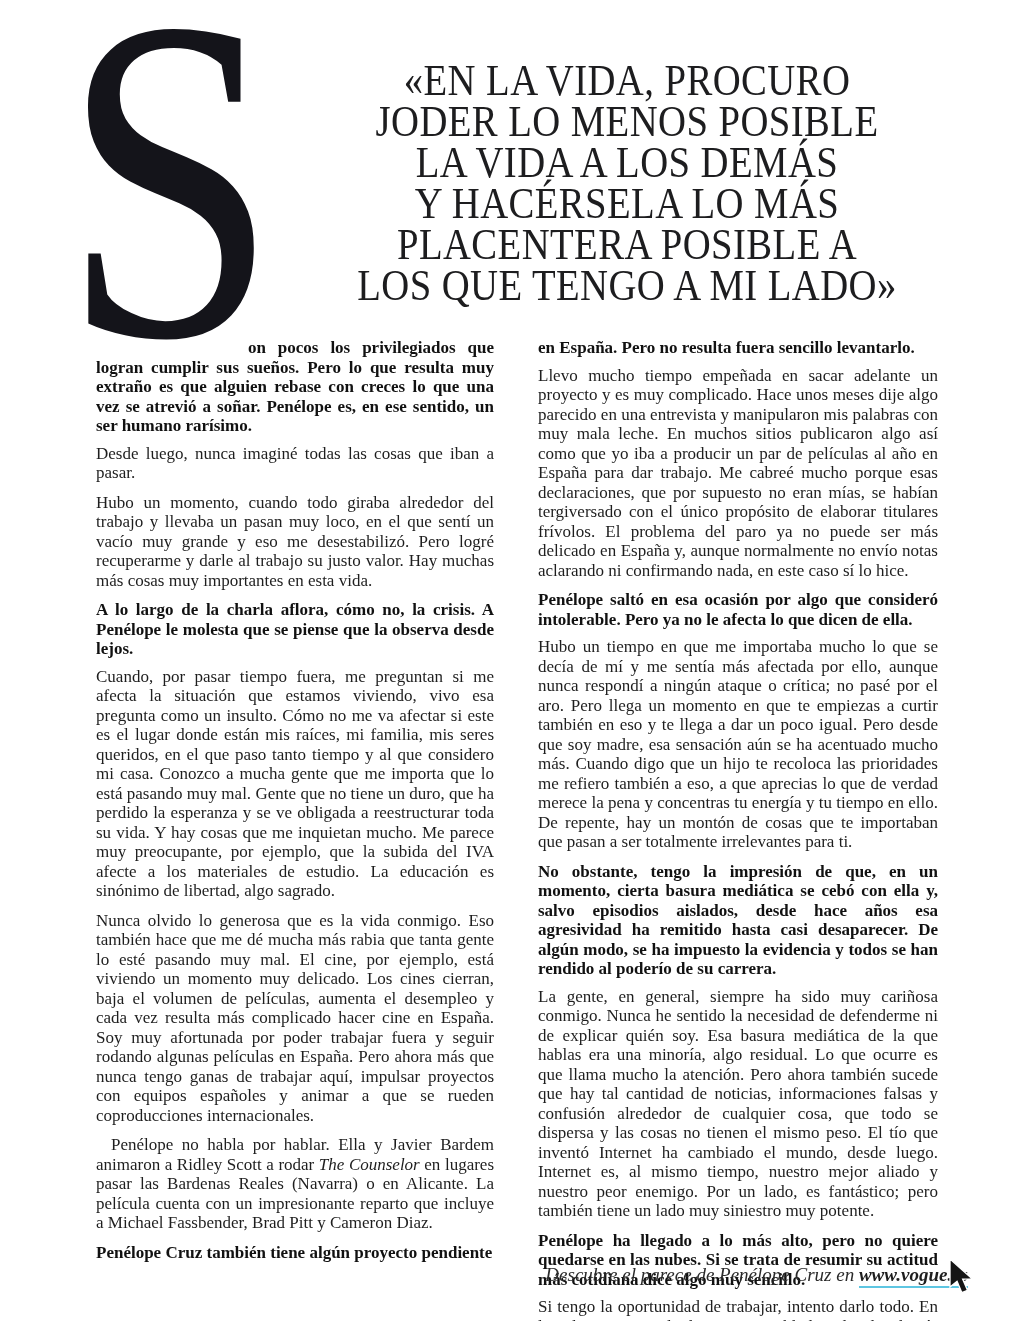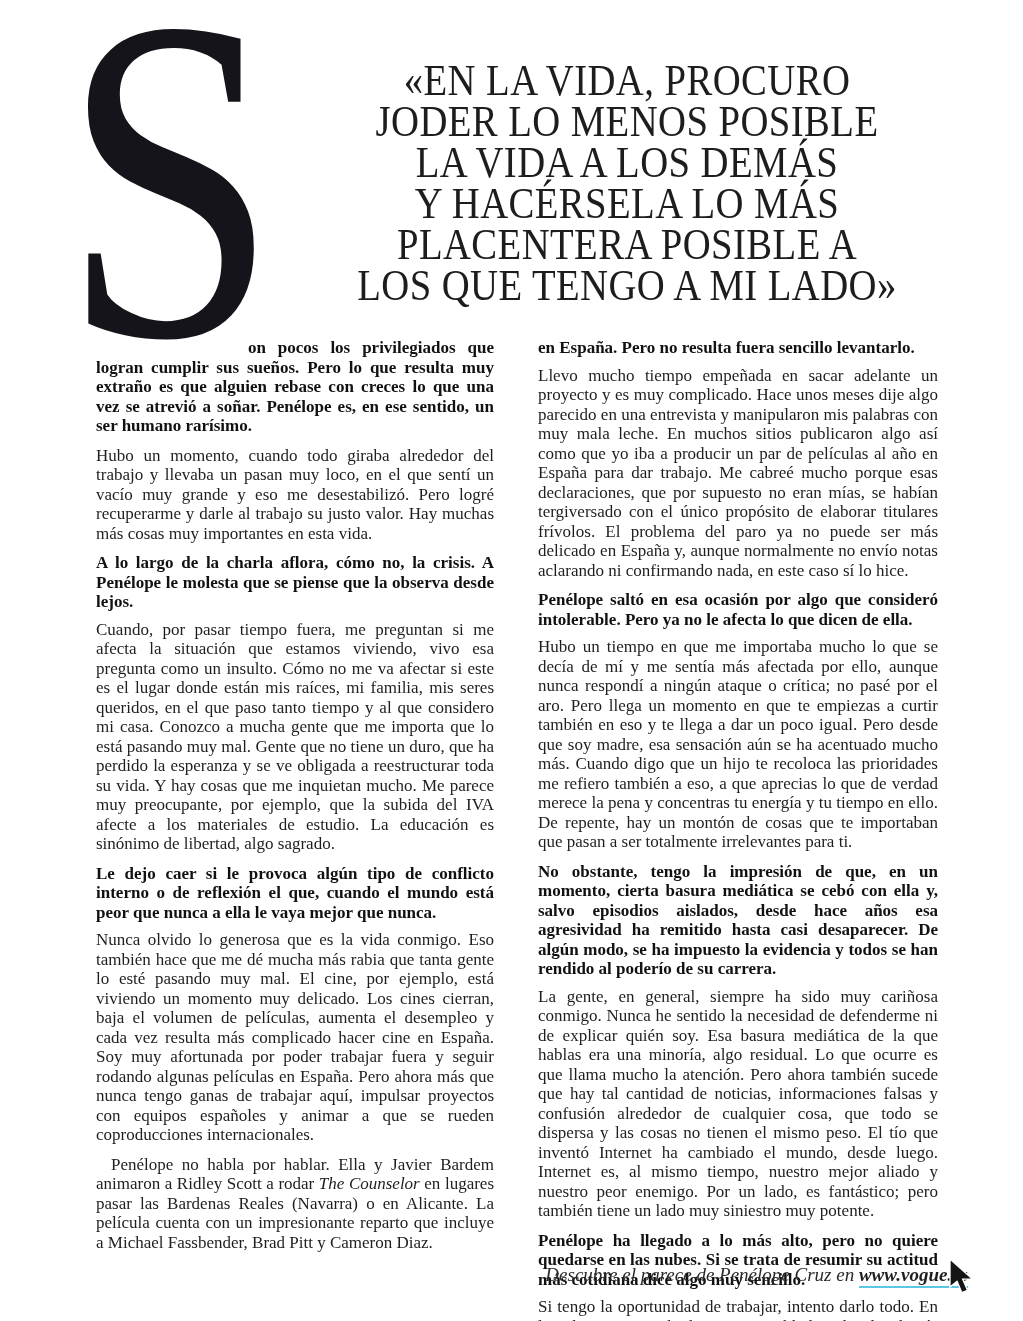--- a/index.html
+++ b/index.html
@@ -126,34 +126,37 @@
     <div>JODER LO MENOS POSIBLE</div>
     <div>LA VIDA A LOS DEMÁS</div>
     <div>Y HACÉRSELA LO MÁS</div>
     <div>PLACENTERA POSIBLE A</div>
     <div>LOS QUE TENGO A MI LADO»</div>
   </div>
 
   <div class="col col-left">
     <div class="sec">
       <p class="q"><span class="dropcap-clear"></span><span>on pocos los privilegiados que logran cumplir sus sueños. Pero lo que resulta muy extraño es que alguien rebase con creces lo que una vez se atrevió a soñar. Penélope es, en ese sentido, un ser humano rarísimo.</span></p>
+      <p class="a">Desde luego, nunca imaginé todas las cosas que iban a pasar.</p>
     </div>
     <div class="sec">
       <p class="a">Hubo un momento, cuando todo giraba alrededor del trabajo y llevaba un pasan muy loco, en el que sentí un vacío muy grande y eso me desestabilizó. Pero logré recuperarme y darle al trabajo su justo valor. Hay muchas más cosas muy importantes en esta vida.</p>
     </div>
     <div class="sec">
       <p class="q">A lo largo de la charla aflora, cómo no, la crisis. A Penélope le molesta que se piense que la observa desde lejos.</p>
       <p class="a">Cuando, por pasar tiempo fuera, me preguntan si me afecta la situación que estamos viviendo, vivo esa pregunta como un insulto. Cómo no me va afectar si este es el lugar donde están mis raíces, mi familia, mis seres queridos, en el que paso tanto tiempo y al que considero mi casa. Conozco a mucha gente que me importa que lo está pasando muy mal. Gente que no tiene un duro, que ha perdido la esperanza y se ve obligada a reestructurar toda su vida. Y hay cosas que me inquietan mucho. Me parece muy preocupante, por ejemplo, que la subida del IVA afecte a los materiales de estudio. La educación es sinónimo de libertad, algo sagrado.</p>
     </div>
     <div class="sec">
-      <p class="q">Le dejo caer si le provoca algún tipo de conflicto interno o de reflexión el que, cuando el mundo está peor que nunca a ella le vaya mejor que nunca.</p>
       <p class="a">Nunca olvido lo generosa que es la vida conmigo. Eso también hace que me dé mucha más rabia que tanta gente lo esté pasando muy mal. El cine, por ejemplo, está viviendo un momento muy delicado. Los cines cierran, baja el volumen de películas, aumenta el desempleo y cada vez resulta más complicado hacer cine en España. Soy muy afortunada por poder trabajar fuera y seguir rodando algunas películas en España. Pero ahora más que nunca tengo ganas de trabajar aquí, impulsar proyectos con equipos españoles y animar a que se rueden coproducciones internacionales.</p>
     </div>
     <div class="sec">
       <p class="a indent"><span>Penélope no habla por hablar. Ella y Javier Bardem animaron a Ridley Scott a rodar </span><span class="film-title">The Counselor</span><span> en lugares pasar las Bardenas Reales (Navarra) o en Alicante. La película cuenta con un impresionante reparto que incluye a Michael Fassbender, Brad Pitt y Cameron Diaz.</span></p>
+    </div>
+    <div class="sec">
+      <p class="q">Penélope Cruz también tiene algún proyecto pendiente</p>
     </div>
   </div>
 
   <div class="col col-right">
     <div class="sec">
       <p class="q">en España. Pero no resulta fuera sencillo levantarlo.</p>
       <p class="a">Llevo mucho tiempo empeñada en sacar adelante un proyecto y es muy complicado. Hace unos meses dije algo parecido en una entrevista y manipularon mis palabras con muy mala leche. En muchos sitios publicaron algo así como que yo iba a producir un par de películas al año en España para dar trabajo. Me cabreé mucho porque esas declaraciones, que por supuesto no eran mías, se habían tergiversado con el único propósito de elaborar titulares frívolos. El problema del paro ya no puede ser más delicado en España y, aunque normalmente no envío notas aclarando ni confirmando nada, en este caso sí lo hice.</p>
     </div>
     <div class="sec">
       <p class="q">Penélope saltó en esa ocasión por algo que consideró intolerable. Pero ya no le afecta lo que dicen de ella.</p>

